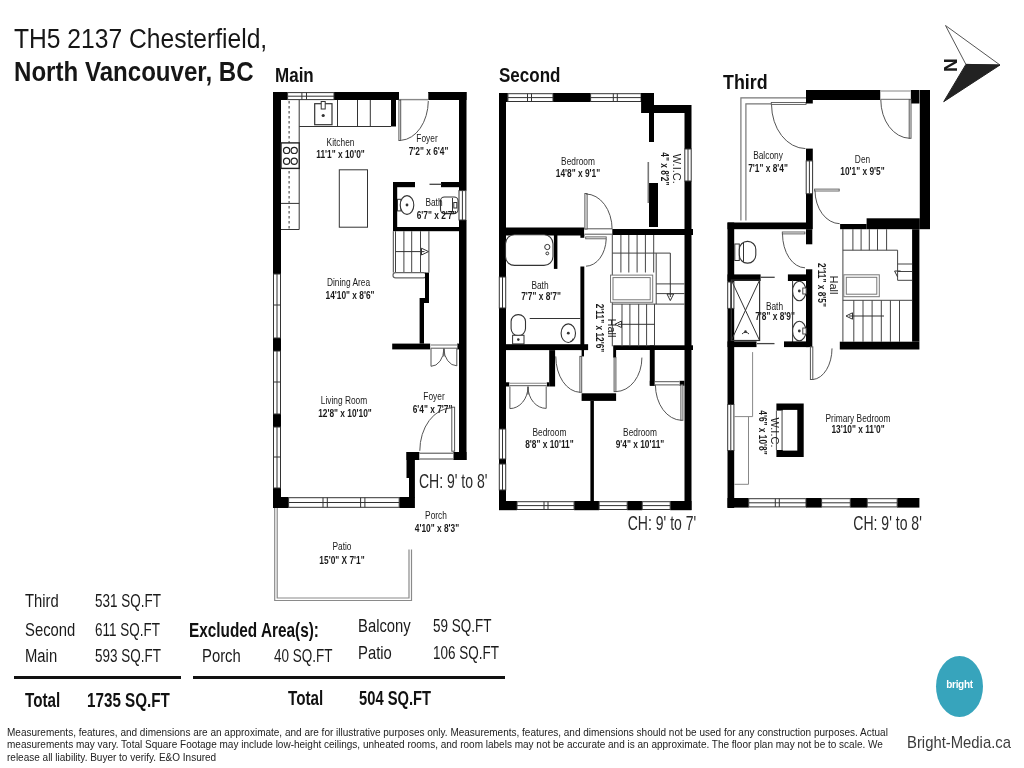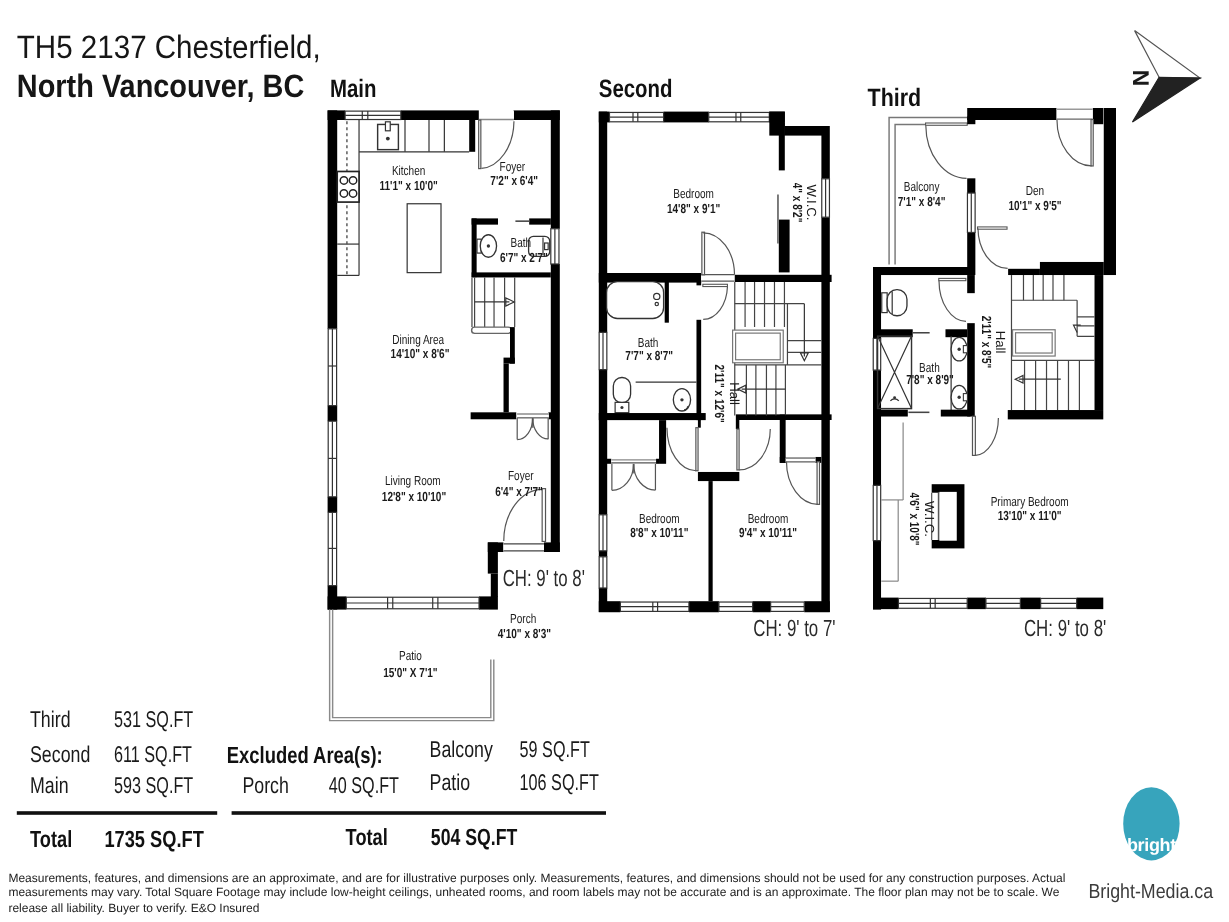--- a/index.html
+++ b/index.html
@@ -751,15 +751,15 @@
 
 <div class="abs" style="left:192.9px;top:676.2px;width:312px;height:2.6px;background:#111;"></div>
 
 <div class="abs" style="left:288.3px;top:686.7px;font-size:19.5px;font-weight:bold;color:#111;transform:scaleX(0.78);transform-origin:left top;">Total</div>
 <div class="abs" style="left:359.4px;top:686.7px;font-size:19.5px;font-weight:bold;color:#111;transform:scaleX(0.756);transform-origin:left top;white-space:pre;">504 SQ.FT</div>
 
 <div class="abs" style="left:7px;top:727px;width:1015px;font-size:10px;line-height:12.4px;color:#222;">Measurements, features, and dimensions are an approximate, and are for illustrative purposes only. Measurements, features, and dimensions should not be used for any construction purposes. Actual<br>measurements may vary. Total Square Footage may include low-height ceilings, unheated rooms, and room labels may not be accurate and is an approximate. The floor plan may not be to scale. We<br>release all liability. Buyer to verify. E&amp;O Insured</div>
 
 <div class="abs" style="left:936px;top:656px;width:47px;height:61px;border-radius:50%;background:#37a4bc;"></div>
 
-<div class="abs" style="left:936px;top:696px;width:47px;text-align:center;font-size:15px;font-weight:bold;color:#fff;letter-spacing:-0.3px;">bright</div>
+<div class="abs" style="left:936px;top:679px;width:47px;text-align:center;font-size:10px;font-weight:bold;color:#fff;letter-spacing:-0.3px;">bright</div>
 
 <div class="abs" style="left:906.5px;top:732.5px;font-size:17px;color:#3c3c3c;white-space:nowrap;transform:scaleX(0.873);transform-origin:left top;">Bright-Media.ca</div>
 
 </body></html>

